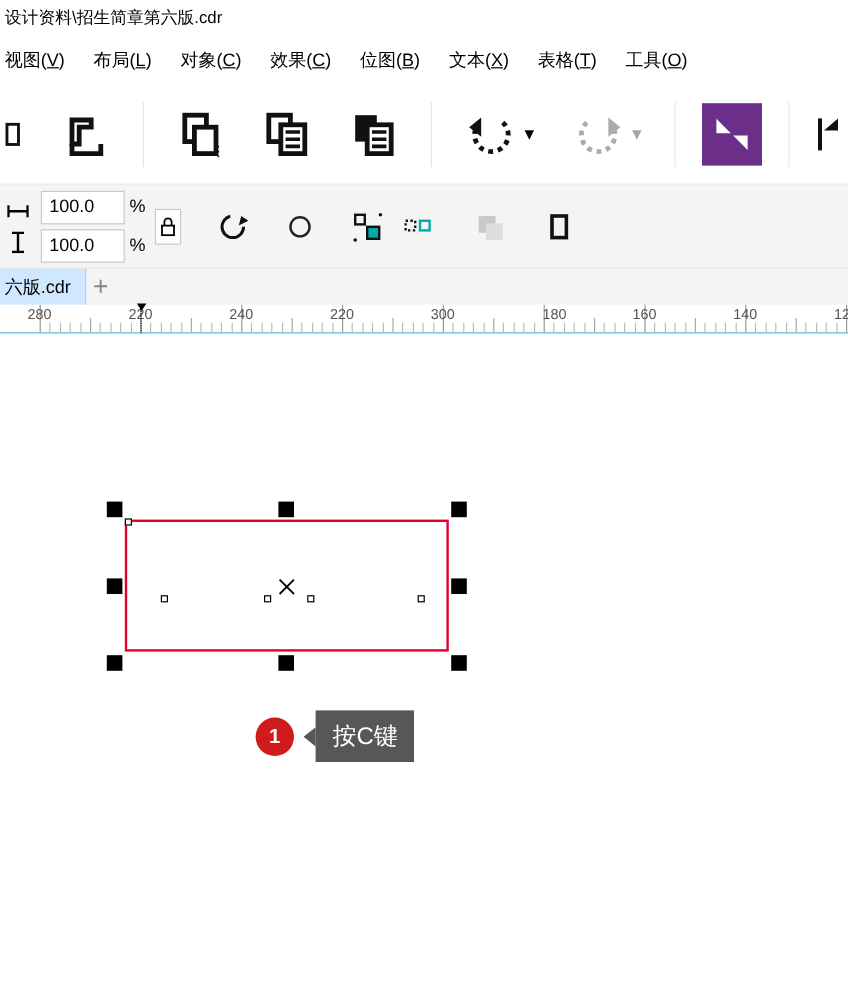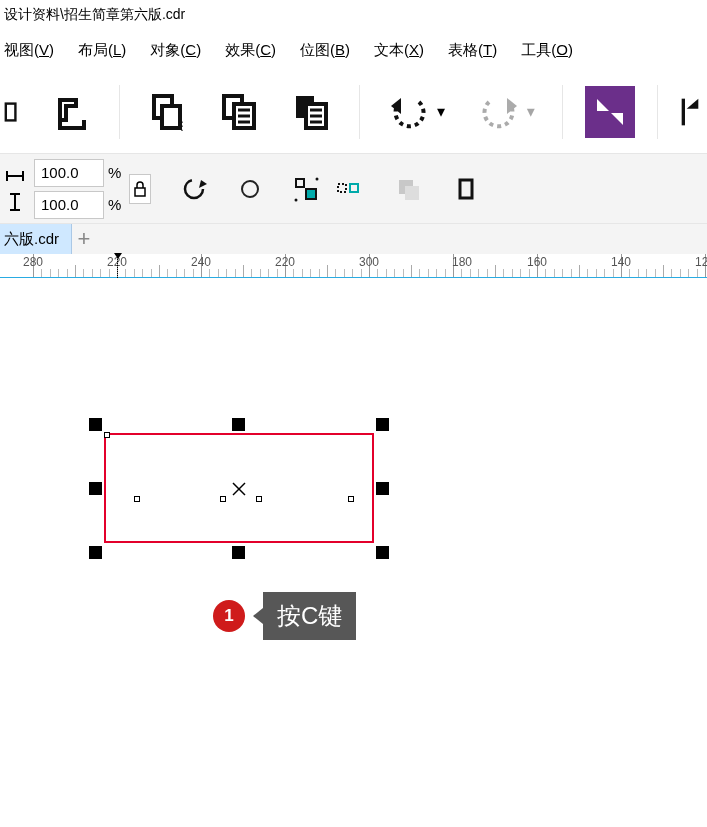--- a/index.html
+++ b/index.html
@@ -34,21 +34,21 @@
   .cursor-mark::before { content:""; position:absolute; top:-1px; left:-3px; width:0;height:0;border-left:4px solid transparent;border-right:4px solid transparent;border-top:6px solid #000;}
   .cursor-mark .dot { position:absolute; top:2px; width:1px; height:22px; border-left:1px dotted #000;}
   .canvas { position: relative; width: 707px; height: 549px; background:#fff; }
   .sel-box { position:absolute; left:104px; top:155px; width:270px; height:110px; border:2px solid #e3002b; }
   .text-obj { position:absolute; left:104px; top:155px; width:270px; height:110px; display:flex; align-items:center; justify-content:center; font-size:38px; color:#111; }
   .handle { position:absolute; width:13px; height:13px; background:#000; }
   .mid-handle { position:absolute; width:6px; height:6px; background:#fff; border:1px solid #000; }
   .xhandle { position:absolute; width:14px; height:14px; }
   .tooltip-wrap { position:absolute; left:213px; top:314px; display:flex; align-items:center; gap:0; }
   .badge { width:32px; height:32px; border-radius:50%; background:#cf1b1b; color:#fff; display:flex; align-items:center; justify-content:center; font-size:17px; font-weight:600; }
-  .tooltip { position:relative; background:#575757; color:#fff; padding:8px 14px; font-size:24px; margin-left:18px; }
+  .tooltip { position:relative; background:#575757; color:#fff; padding:8px 14px; font-size:20px; margin-left:18px; }
   .tooltip::before { content:""; position:absolute; left:-10px; top:50%; transform:translateY(-50%); width:0;height:0;border-top:8px solid transparent;border-bottom:8px solid transparent;border-right:10px solid #575757;}
   svg { display:block; }
 </style>
 </head>
 <body>
 
 <div class="titlebar">
   <span>设计资料\招生简章第六版.cdr</span>
 </div>
 

